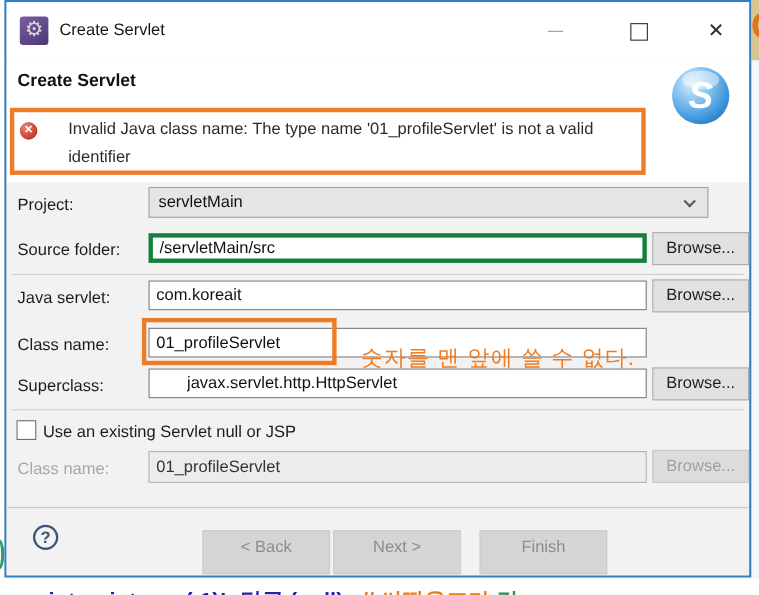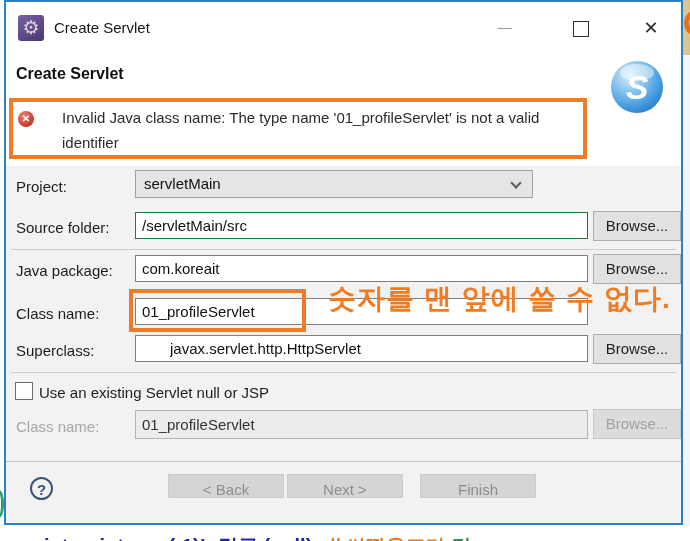--- a/index.html
+++ b/index.html
@@ -61,58 +61,58 @@
   }
   .error-text { position:absolute; left:29px; top:3px; width:534px; font-size:15px; line-height:25px; color:#2b2b2b;margin-left:20px; }
 
   
   .form-area { position:absolute; left:0; top:164px; right:0; height:298px; background:#f2f2f2; }
   .flabel { position:absolute; left:10px; font-size:15px; color:#1c1c1c; white-space:nowrap; }
   .flabel-disabled { color:#a7a7a7; }
   .sep { position:absolute; left:5px; width:665px; height:1px; background:#cccccc; }
 
   .combo {
-    position:absolute; left:129px; top:4px; width:398px; height:28px;
+    position:absolute; left:129px; top:4px; width:509px; height:28px;
     background:#e5e5e5; border:1px solid #a0a0a0; font-size:15px; color:#111;
     padding:4px 8px; cursor:default;
   }
   .chev { position:absolute; right:12px; top:8px; width:8px; height:8px;
     border-right:2px solid #5a5a5a; border-bottom:2px solid #5a5a5a; transform:rotate(45deg); }
 
   .tfield {
     position:absolute; left:129px; width:453px; height:27px;
     background:#ffffff; border:1px solid #7d7d7d; font-size:15px; color:#111;
     padding:0 6px; font-family:"Liberation Sans", sans-serif; outline:none;
   }
-  .tfield-dark { border:1px solid #15803d; }
+  .tfield-dark { border:4px solid #15803d; }
   .tfield-disabled { background:#ececec; border:1px solid #b3b3b3; color:#333; }
 
   .browse {
     position:absolute; left:587px; width:88px; height:30px;
     background:#e1e1e1; border:1px solid #adadad; font-size:15px; color:#1e1e1e;
     text-align:center; line-height:28px; cursor:default;
   }
   .browse-disabled { background:#dcdcdc; border:1px solid #c8c8c8; color:#a0a0a0; }
 
   .orange-box { position:absolute; left:123px; top:123px; width:177px; height:43px; border:4px solid #ee7c26; }
-  .korean-note { position:absolute; left:322px; top:114px; font-size:28px; font-weight:bold;
+  .korean-note { position:absolute; left:322px; top:146px; font-size:20px; font-weight:normal;
     color:#f07b20; white-space:nowrap; letter-spacing:1px; }
 
   .checkbox { position:absolute; left:9px; top:216px; width:18px; height:18px;
     background:#ffffff; border:1.5px solid #6d6d6d; cursor:default; }
 
   
   .footer { position:absolute; left:0; right:0; bottom:0; height:62px; background:#f2f2f2; border-top:1px solid #c4c4c4; }
   .help-icon {
     position:absolute; left:24px; top:15px; width:23px; height:23px; border-radius:50%;
     border:2px solid #3a5578; color:#3a5578; font-size:15px; font-weight:bold;
     line-height:22px; text-align:center; cursor:default;
   }
-  .btn { position:absolute; top:12px; width:116px; height:24px; font-size:15px;
-    text-align:center; line-height:30px; cursor:default; }
+  .btn { position:absolute; top:20px; width:116px; height:40px; font-size:15px;
+    text-align:center; line-height:30px; cursor:default;margin-left:16px; }
   .btn-disabled { background:#d5d5d5; border:1px solid #cbcbcb; color:#8d8d8d; }
   .btn-back { left:162px; } .btn-next { left:281px; } .btn-finish { left:414px; }
   .btn-cancel { left:542px; background:#fdfdfd; border:2px solid #2c2c2c; color:#0e0e0e; line-height:28px; }
 </style>
 </head>
 <body>
 
 <div class="bg-topright">
   <div class="bg-orange-glyph"></div>
 </div>
@@ -148,21 +148,21 @@
       <span>servletMain</span>
       <span class="chev"></span>
     </div>
 
     <div class="flabel" style="top:53px;">Source folder:</div>
     <input class="tfield tfield-dark" style="top: 46px;" type="text" value="/servletMain/src">
     <div class="browse" style="top:45px;">Browse...</div>
 
     <div class="sep" style="top:83px;"></div>
 
-    <div class="flabel" style="top:96px;">Java package:</div>
+    <div class="flabel" style="top:96px;">Java servlet:</div>
     <input class="tfield" style="top: 89px;" type="text" value="com.koreait">
     <div class="browse" style="top:88px;">Browse...</div>
 
     <div class="flabel" style="top:139px;">Class name:</div>
     <input class="tfield" style="top: 132px;" type="text" value="01_profileServlet">
     <div class="orange-box"></div>
     <div class="korean-note">숫자를 맨 앞에 쓸 수 없다.</div>
 
     <div class="flabel" style="top:176px;">Superclass:</div>
     <input class="tfield" style="top: 169px; padding-left: 34px;" type="text" value="javax.servlet.http.HttpServlet">

